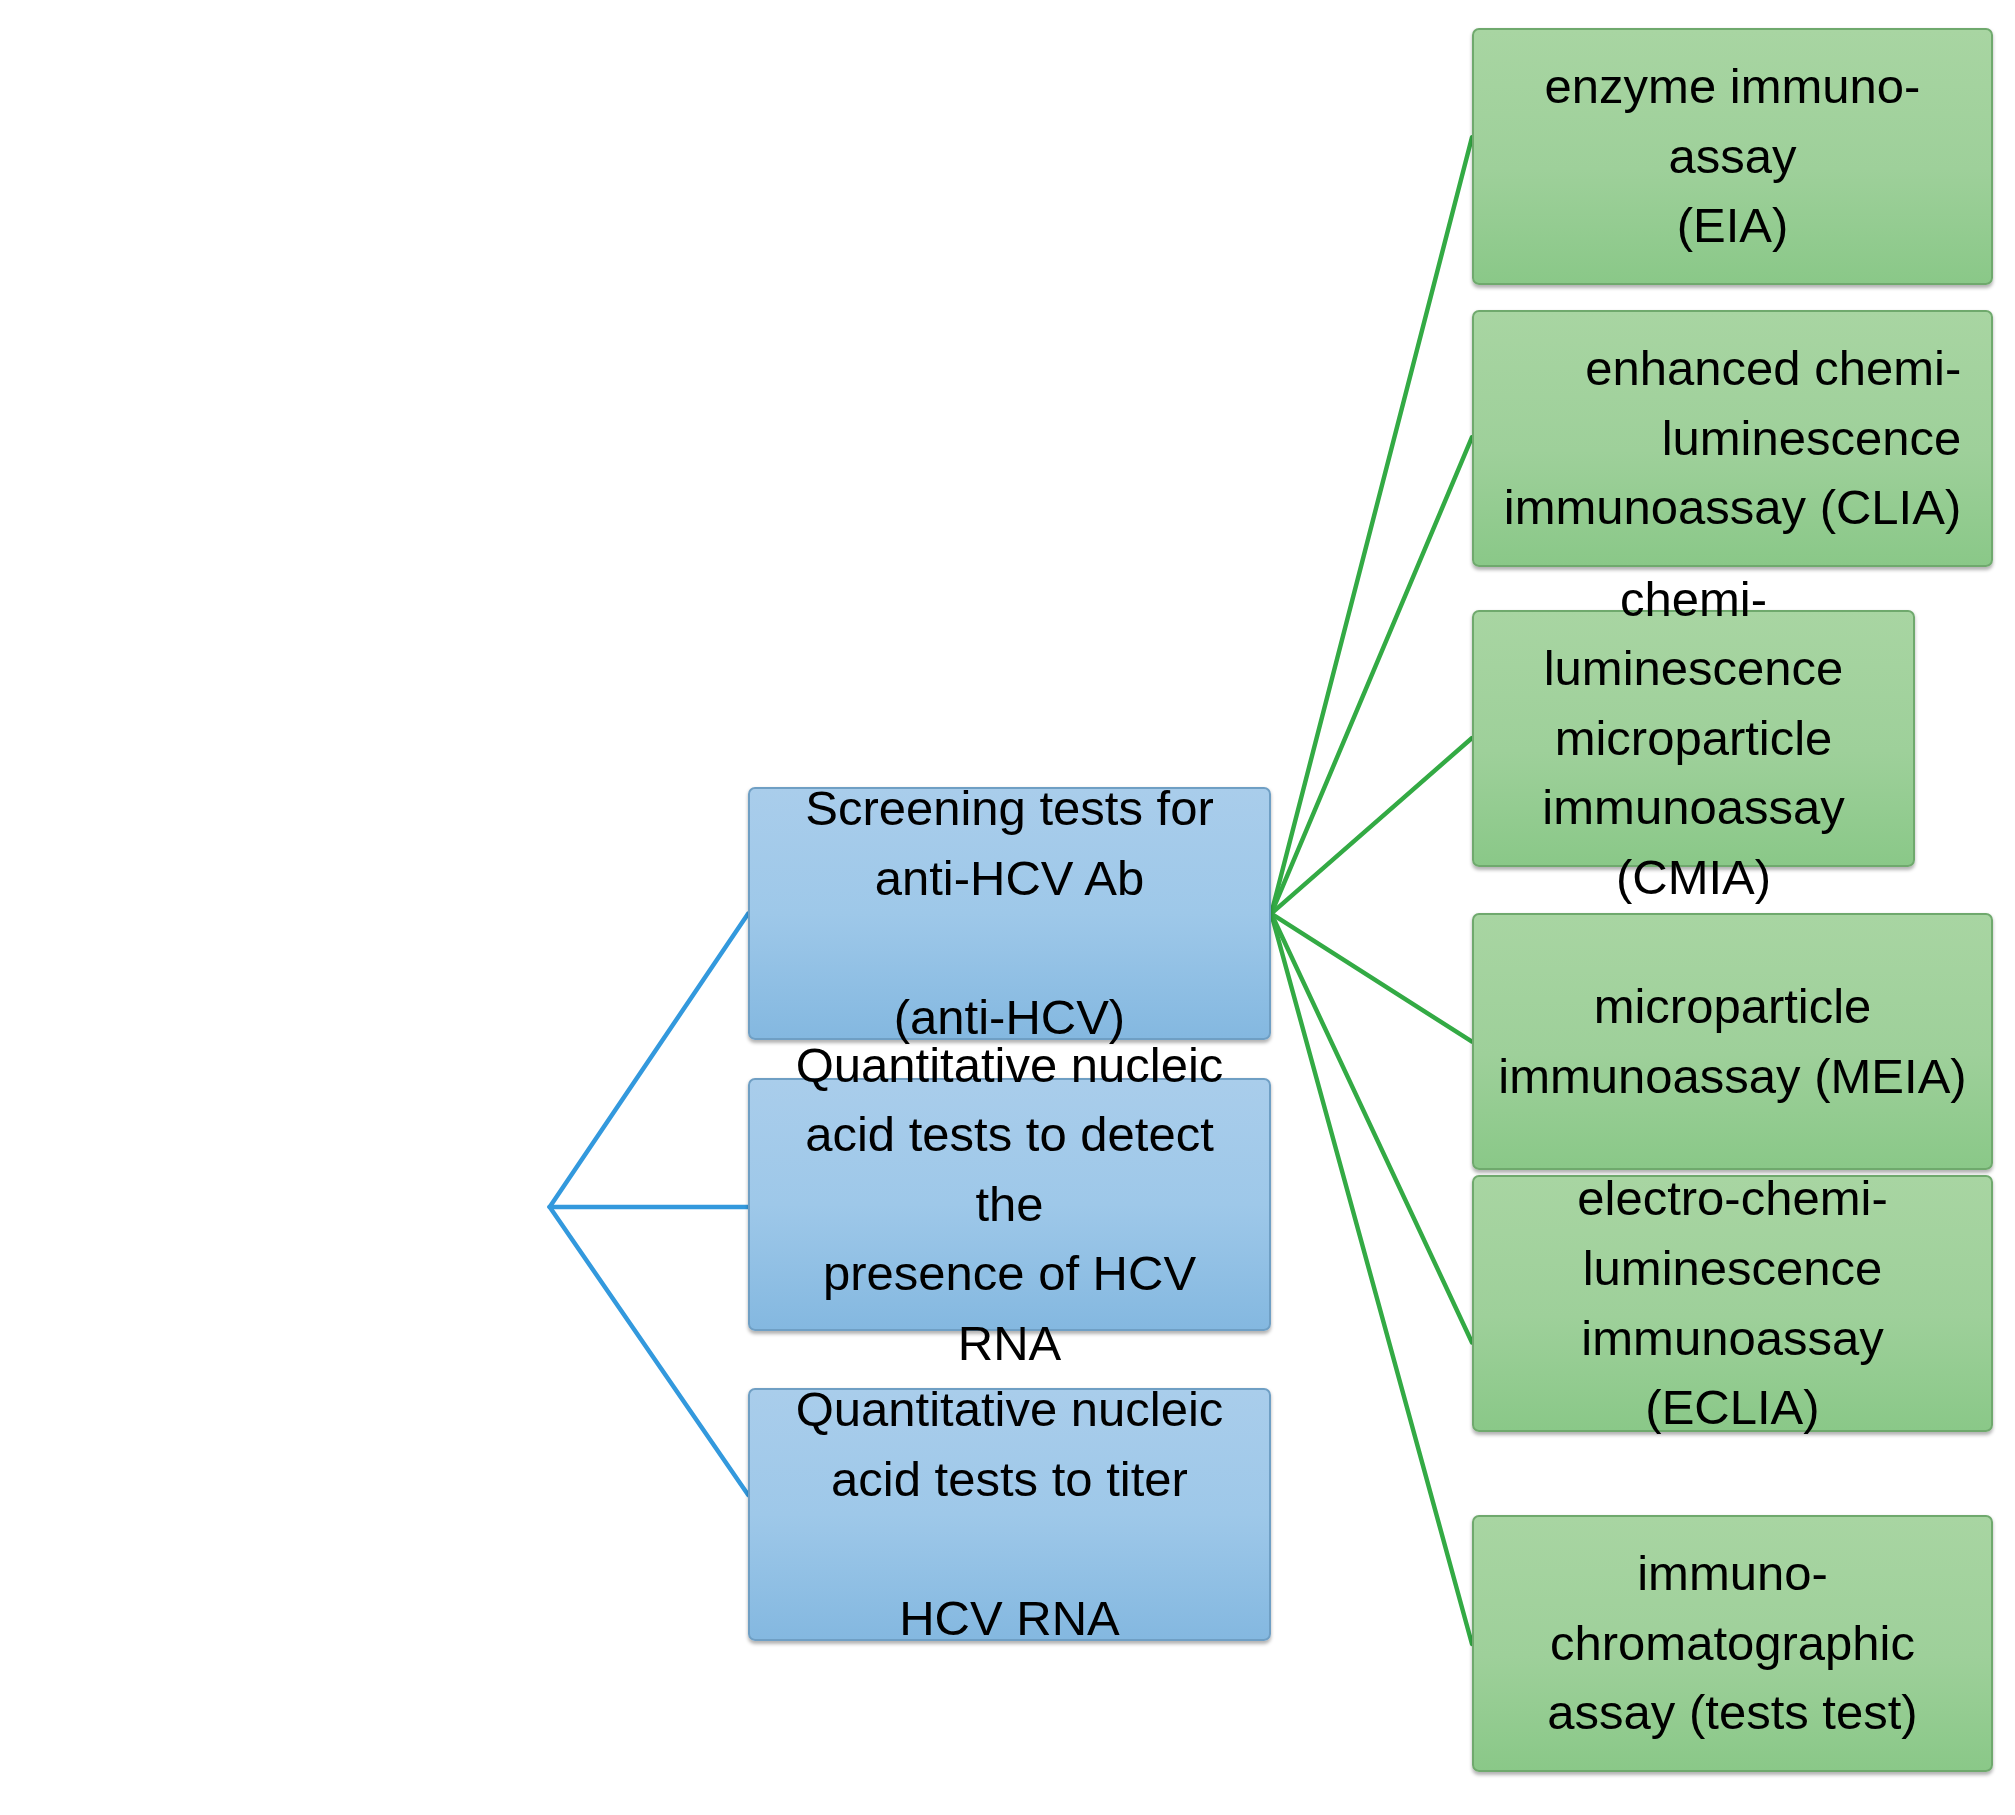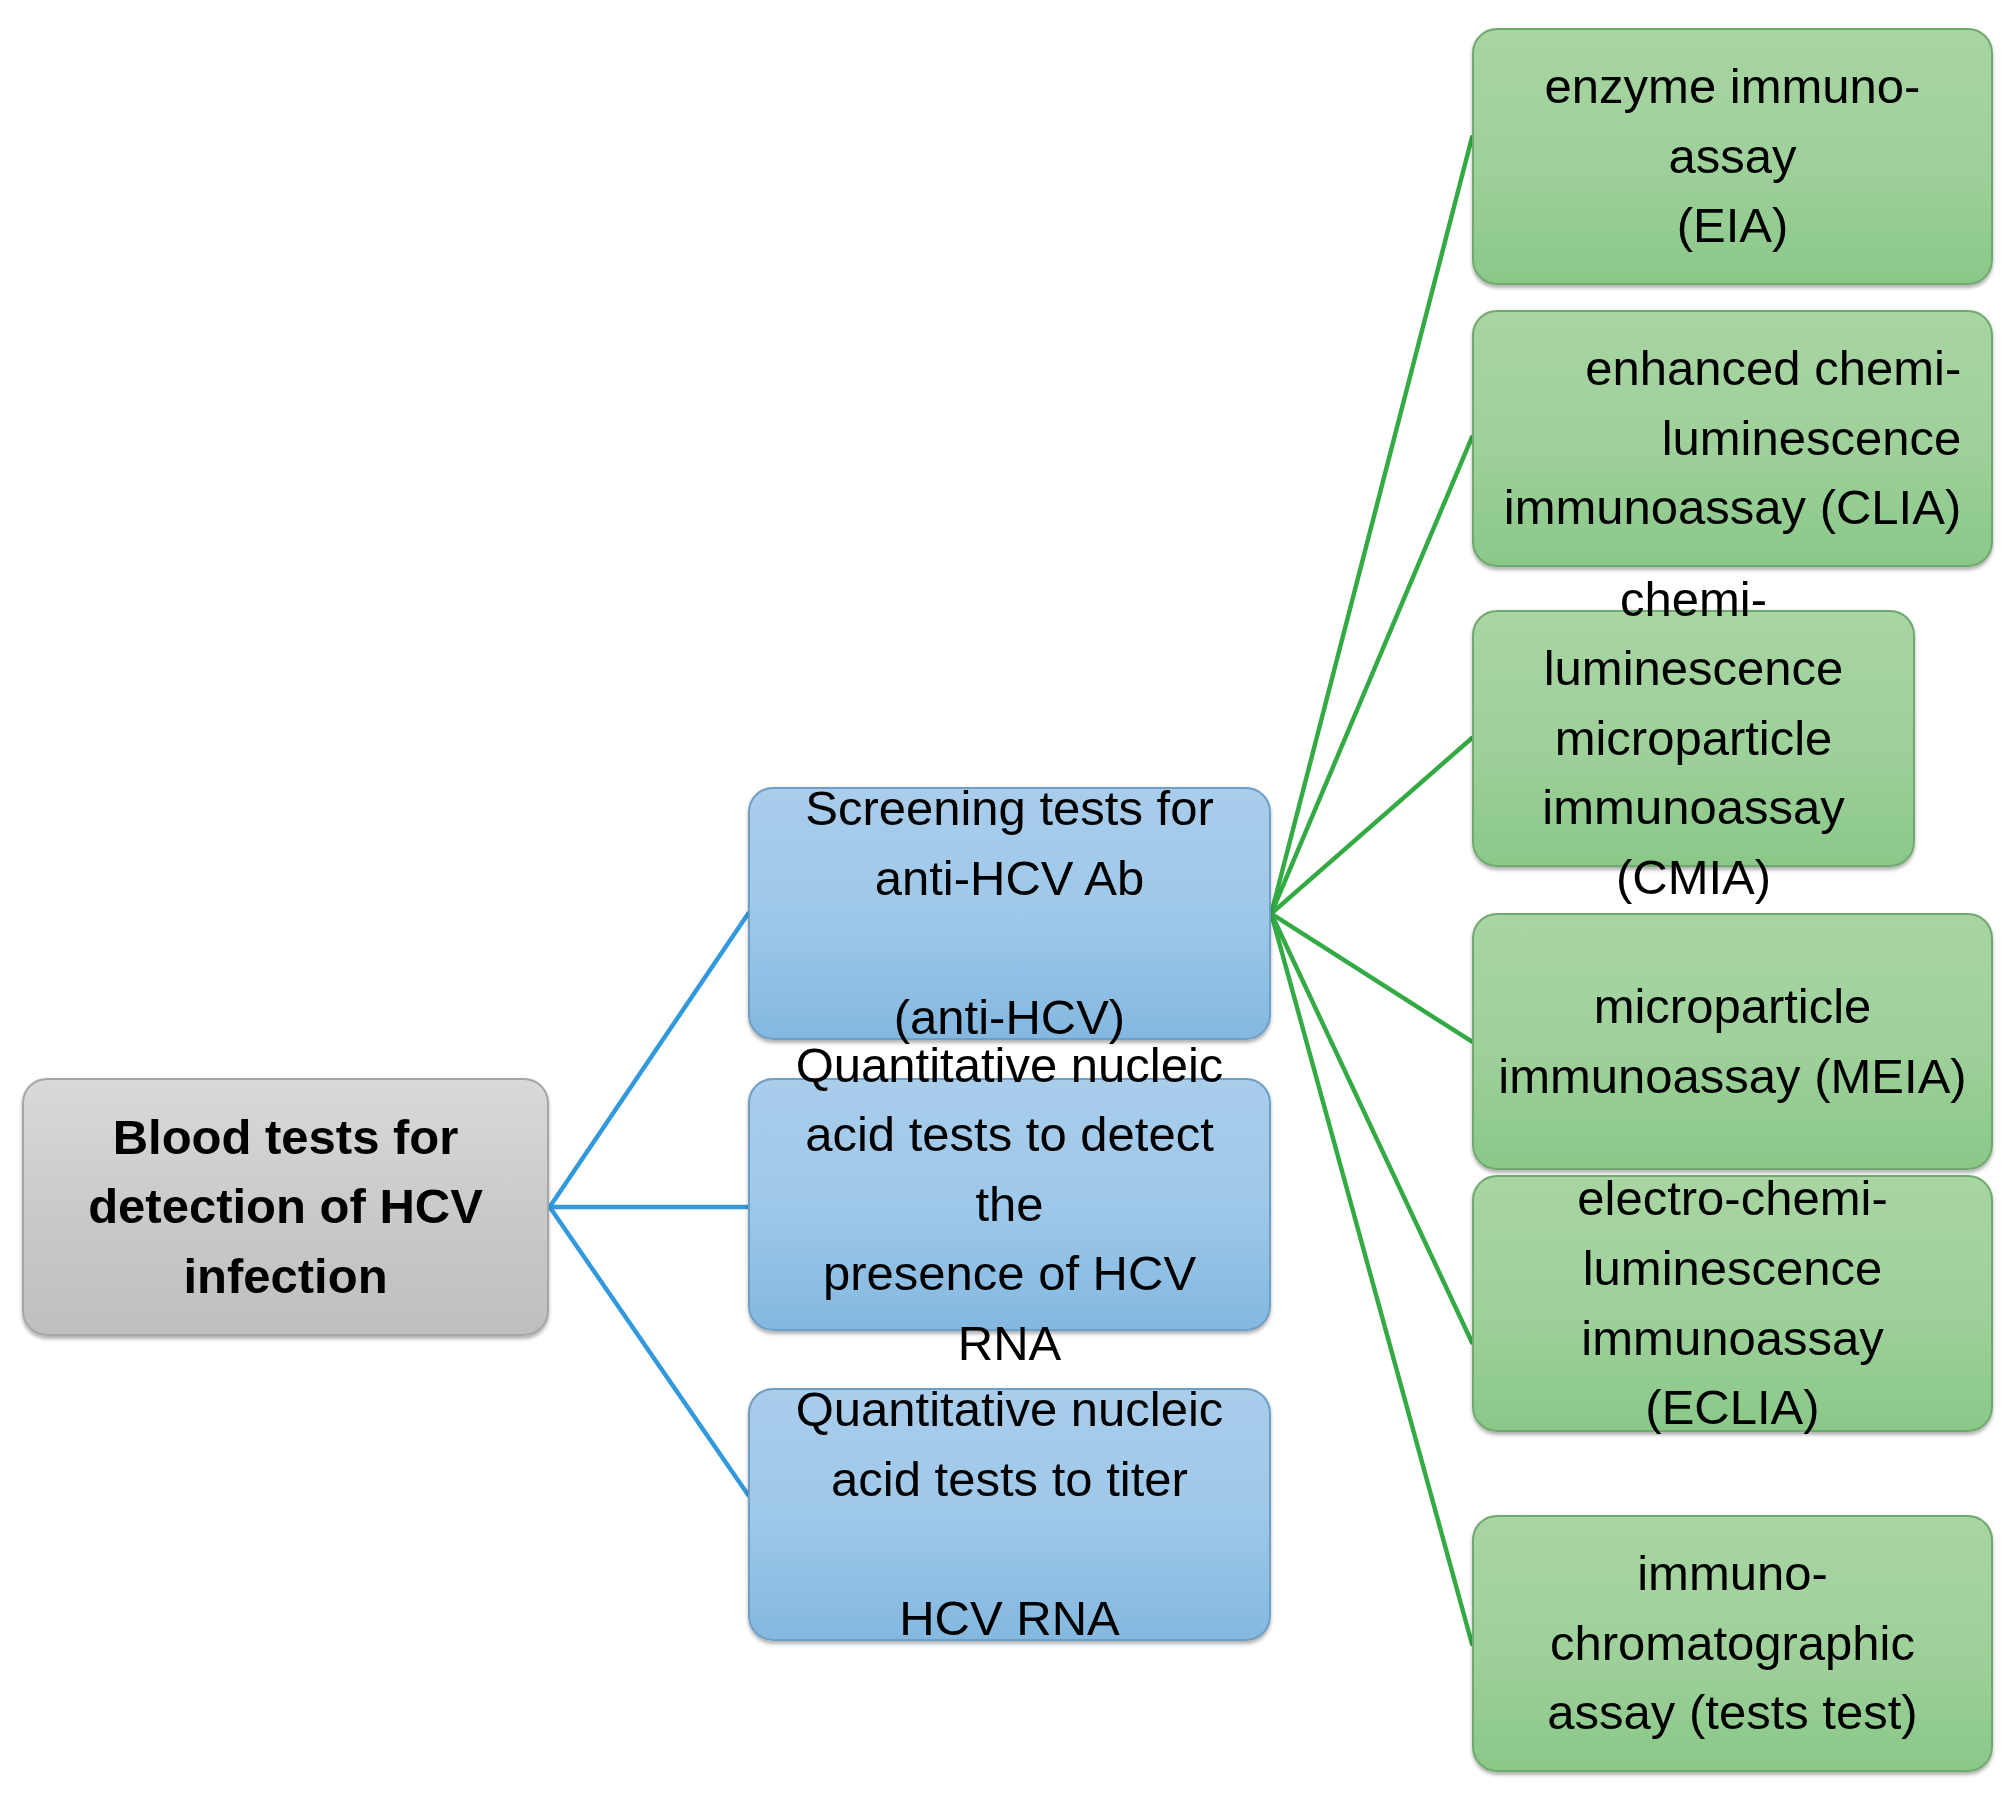--- a/index.html
+++ b/index.html
@@ -22,21 +22,21 @@
     height: 1816px;
     pointer-events: none;
   }
   .node {
     position: absolute;
     box-sizing: border-box;
     display: flex;
     align-items: center;
     justify-content: center;
     text-align: center;
-    border-radius: 25px;
+    border-radius: 7px;
     padding: 0 19px;
     color: #000000;
     white-space: pre-line;
     line-height: 1.42;
   }
   .node-root {
     background: linear-gradient(to bottom, #d9d9d9 0%, #c9c9c9 55%, #bfbfbf 100%);
     border: 2.2px solid #a6a6a6;
     box-shadow: 0 2.2px 3.7px rgba(0,0,0,0.30);
     font-weight: bold;
@@ -70,23 +70,20 @@
     <g id="edges-secondary">
         <line x1="1716" y1="1233" x2="1987" y2="185" stroke="#33aa44" stroke-width="6" stroke-linecap="round"></line>
         <line x1="1716" y1="1233" x2="1987" y2="590" stroke="#33aa44" stroke-width="6" stroke-linecap="round"></line>
         <line x1="1716" y1="1233" x2="1987" y2="996" stroke="#33aa44" stroke-width="6" stroke-linecap="round"></line>
         <line x1="1716" y1="1233" x2="1987" y2="1406" stroke="#33aa44" stroke-width="6" stroke-linecap="round"></line>
         <line x1="1716" y1="1233" x2="1987" y2="1812" stroke="#33aa44" stroke-width="6" stroke-linecap="round"></line>
         <line x1="1716" y1="1233" x2="1987" y2="2219" stroke="#33aa44" stroke-width="6" stroke-linecap="round"></line>
       </g>
   </svg>
 
-  <div id="node-root" class="node node-root" style="left: 22px; top: 1078px; width: 527px; height: 258px;">Blood tests  for
-detection of  HCV
-infection</div>
 
   <div id="level2-container">
       <div class="node node-blue" style="left: 748px; top: 787px; width: 523px; height: 253px;">Screening tests for
 anti-HCV Ab
 
 (anti-HCV)</div>
       <div class="node node-blue" style="left: 748px; top: 1078px; width: 523px; height: 253px;">Quantitative nucleic
 acid tests to detect the
 presence of  HCV RNA</div>
       <div class="node node-blue" style="left: 748px; top: 1388px; width: 523px; height: 253px;">Quantitative nucleic

